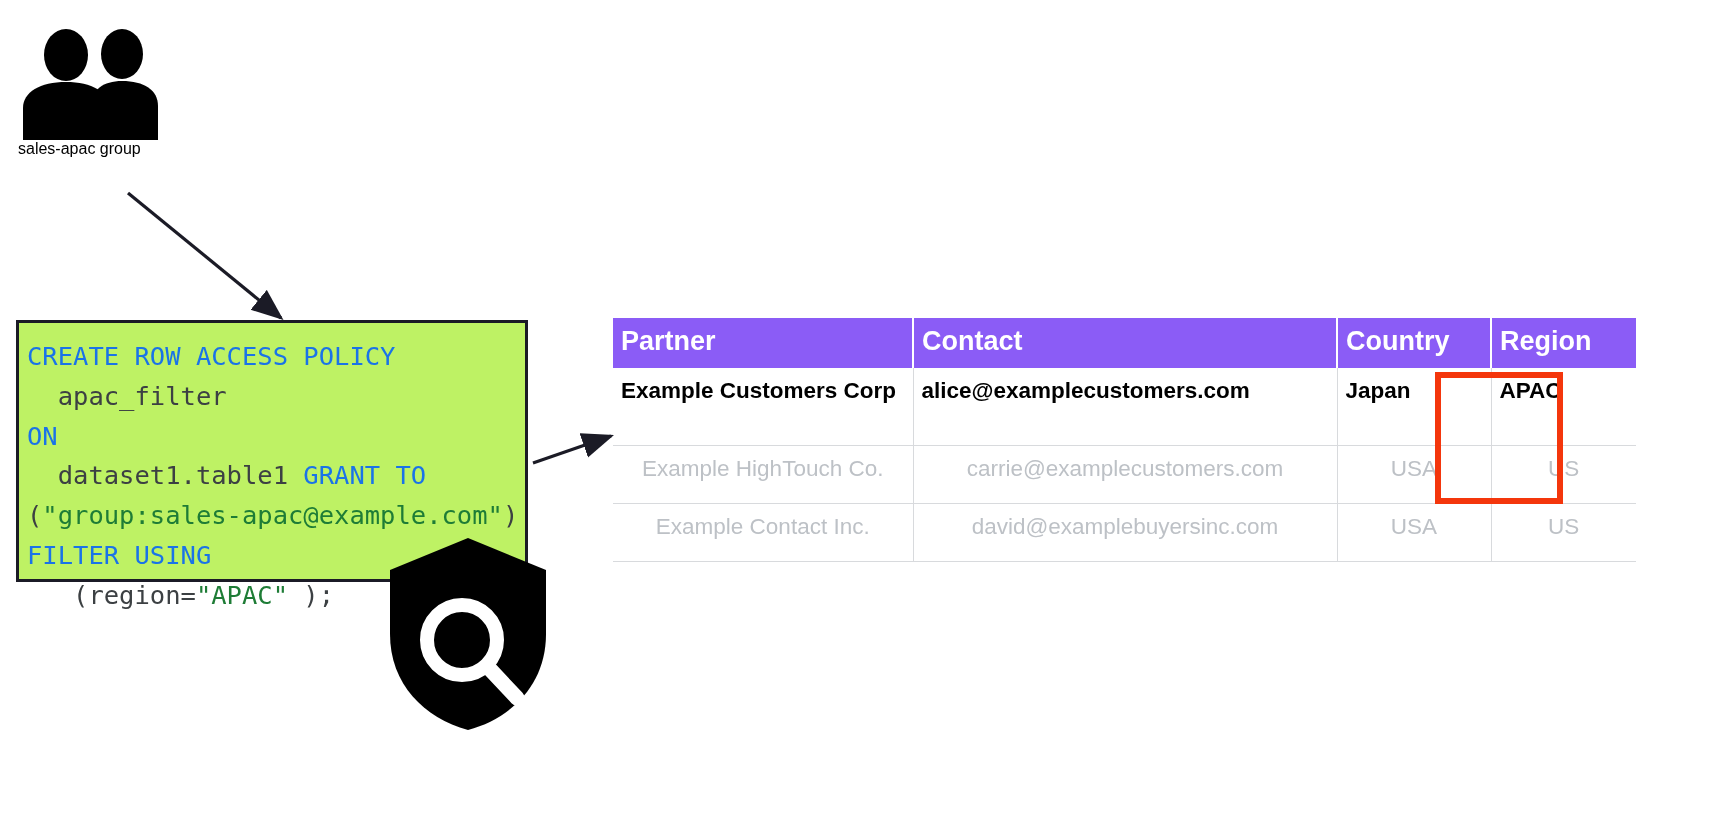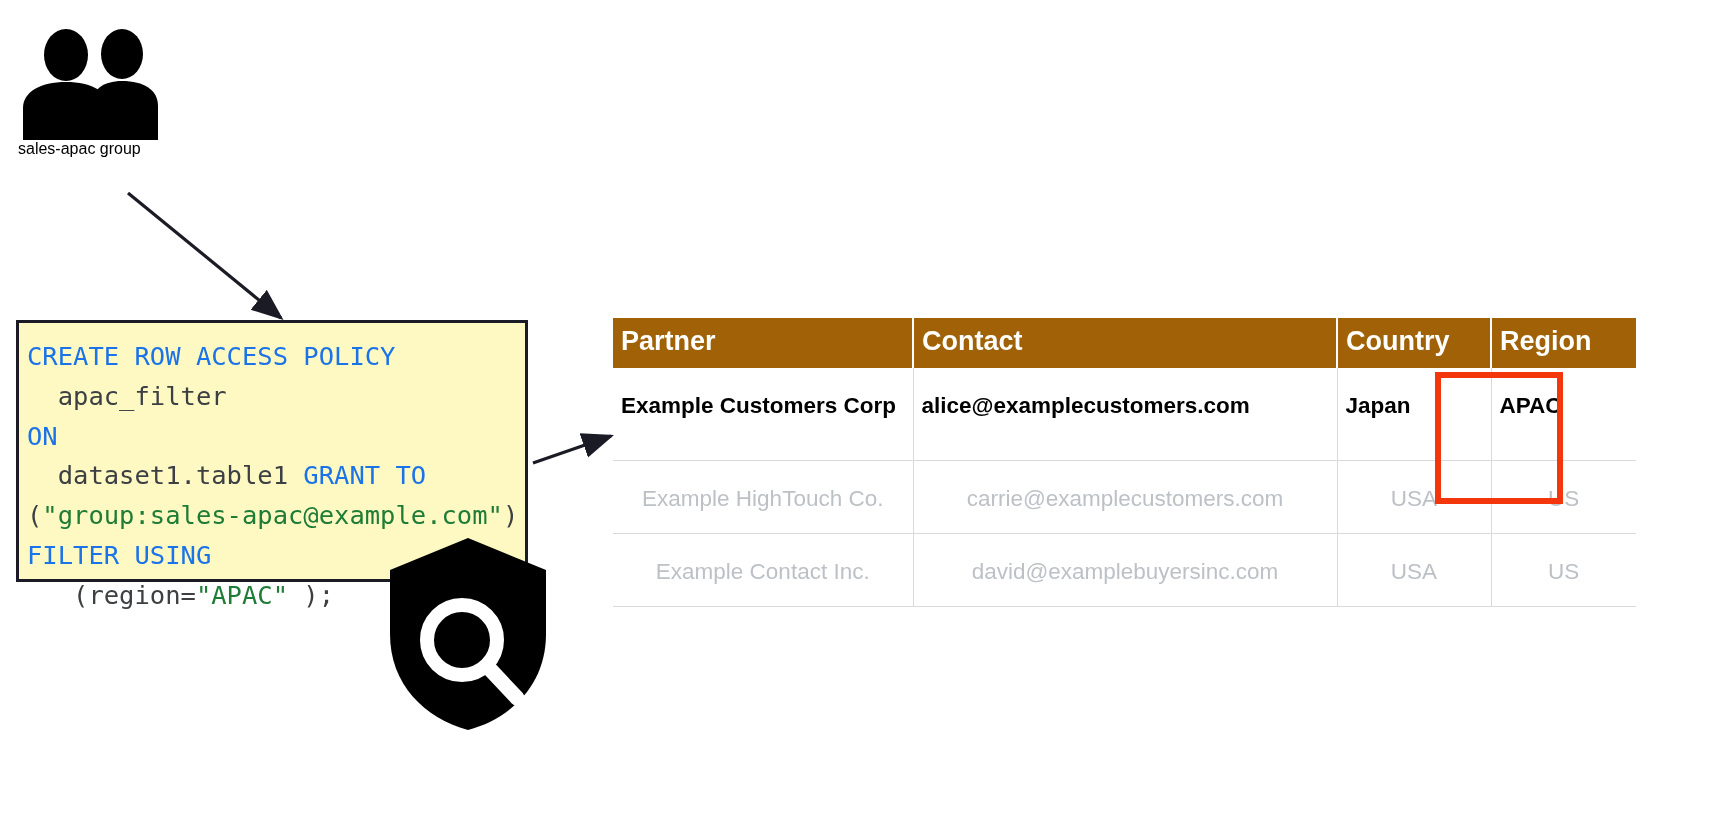--- a/index.html
+++ b/index.html
@@ -40,21 +40,21 @@
 
   
   #code-block {
     position: absolute;
     left: 16px;
     top: 320px;
     width: 512px;
     height: 262px;
     box-sizing: border-box;
     border: 3px solid #1b1b26;
-    background: #fef9c3;
+    background: #bef264;
     padding: 14px 10px 10px 8px;
   }
   #code-text {
     font-family: "DejaVu Sans Mono", "Liberation Mono", monospace;
     font-size: 25.5px;
     line-height: 1.56;
     white-space: pre;
     color: #3c4043;
     margin: 0;
   }
@@ -82,34 +82,34 @@
     left: 613px;
     top: 318px;
     width: 953px;
   }
   table#partner-table {
     border-collapse: collapse;
     width: 953px;
     table-layout: fixed;
   }
   #partner-table th {
-    background: #a16207;
+    background: #8b5cf6;
     color: #ffffff;
     font-size: 27px;
     font-weight: bold;
     text-align: left;
     padding: 9px 8px 11px 8px;
     border-right: 2px solid #ffffff;
     vertical-align: middle;
     line-height: 1.1;
   }
   #partner-table th:last-child { border-right: none; }
   #partner-table td {
     font-size: 22.5px;
-    padding: 24px 8px 14px 8px;
+    padding: 9px 8px 14px 8px;
     vertical-align: top;
     border-bottom: 1px solid #d8dadd;
     border-right: 1px solid #d8dadd;
     line-height: 1.22;
   }
   #partner-table td:last-child { border-right: none; }
   #partner-table tr.row-allowed td {
     color: #000000;
     font-weight: bold;
   }

